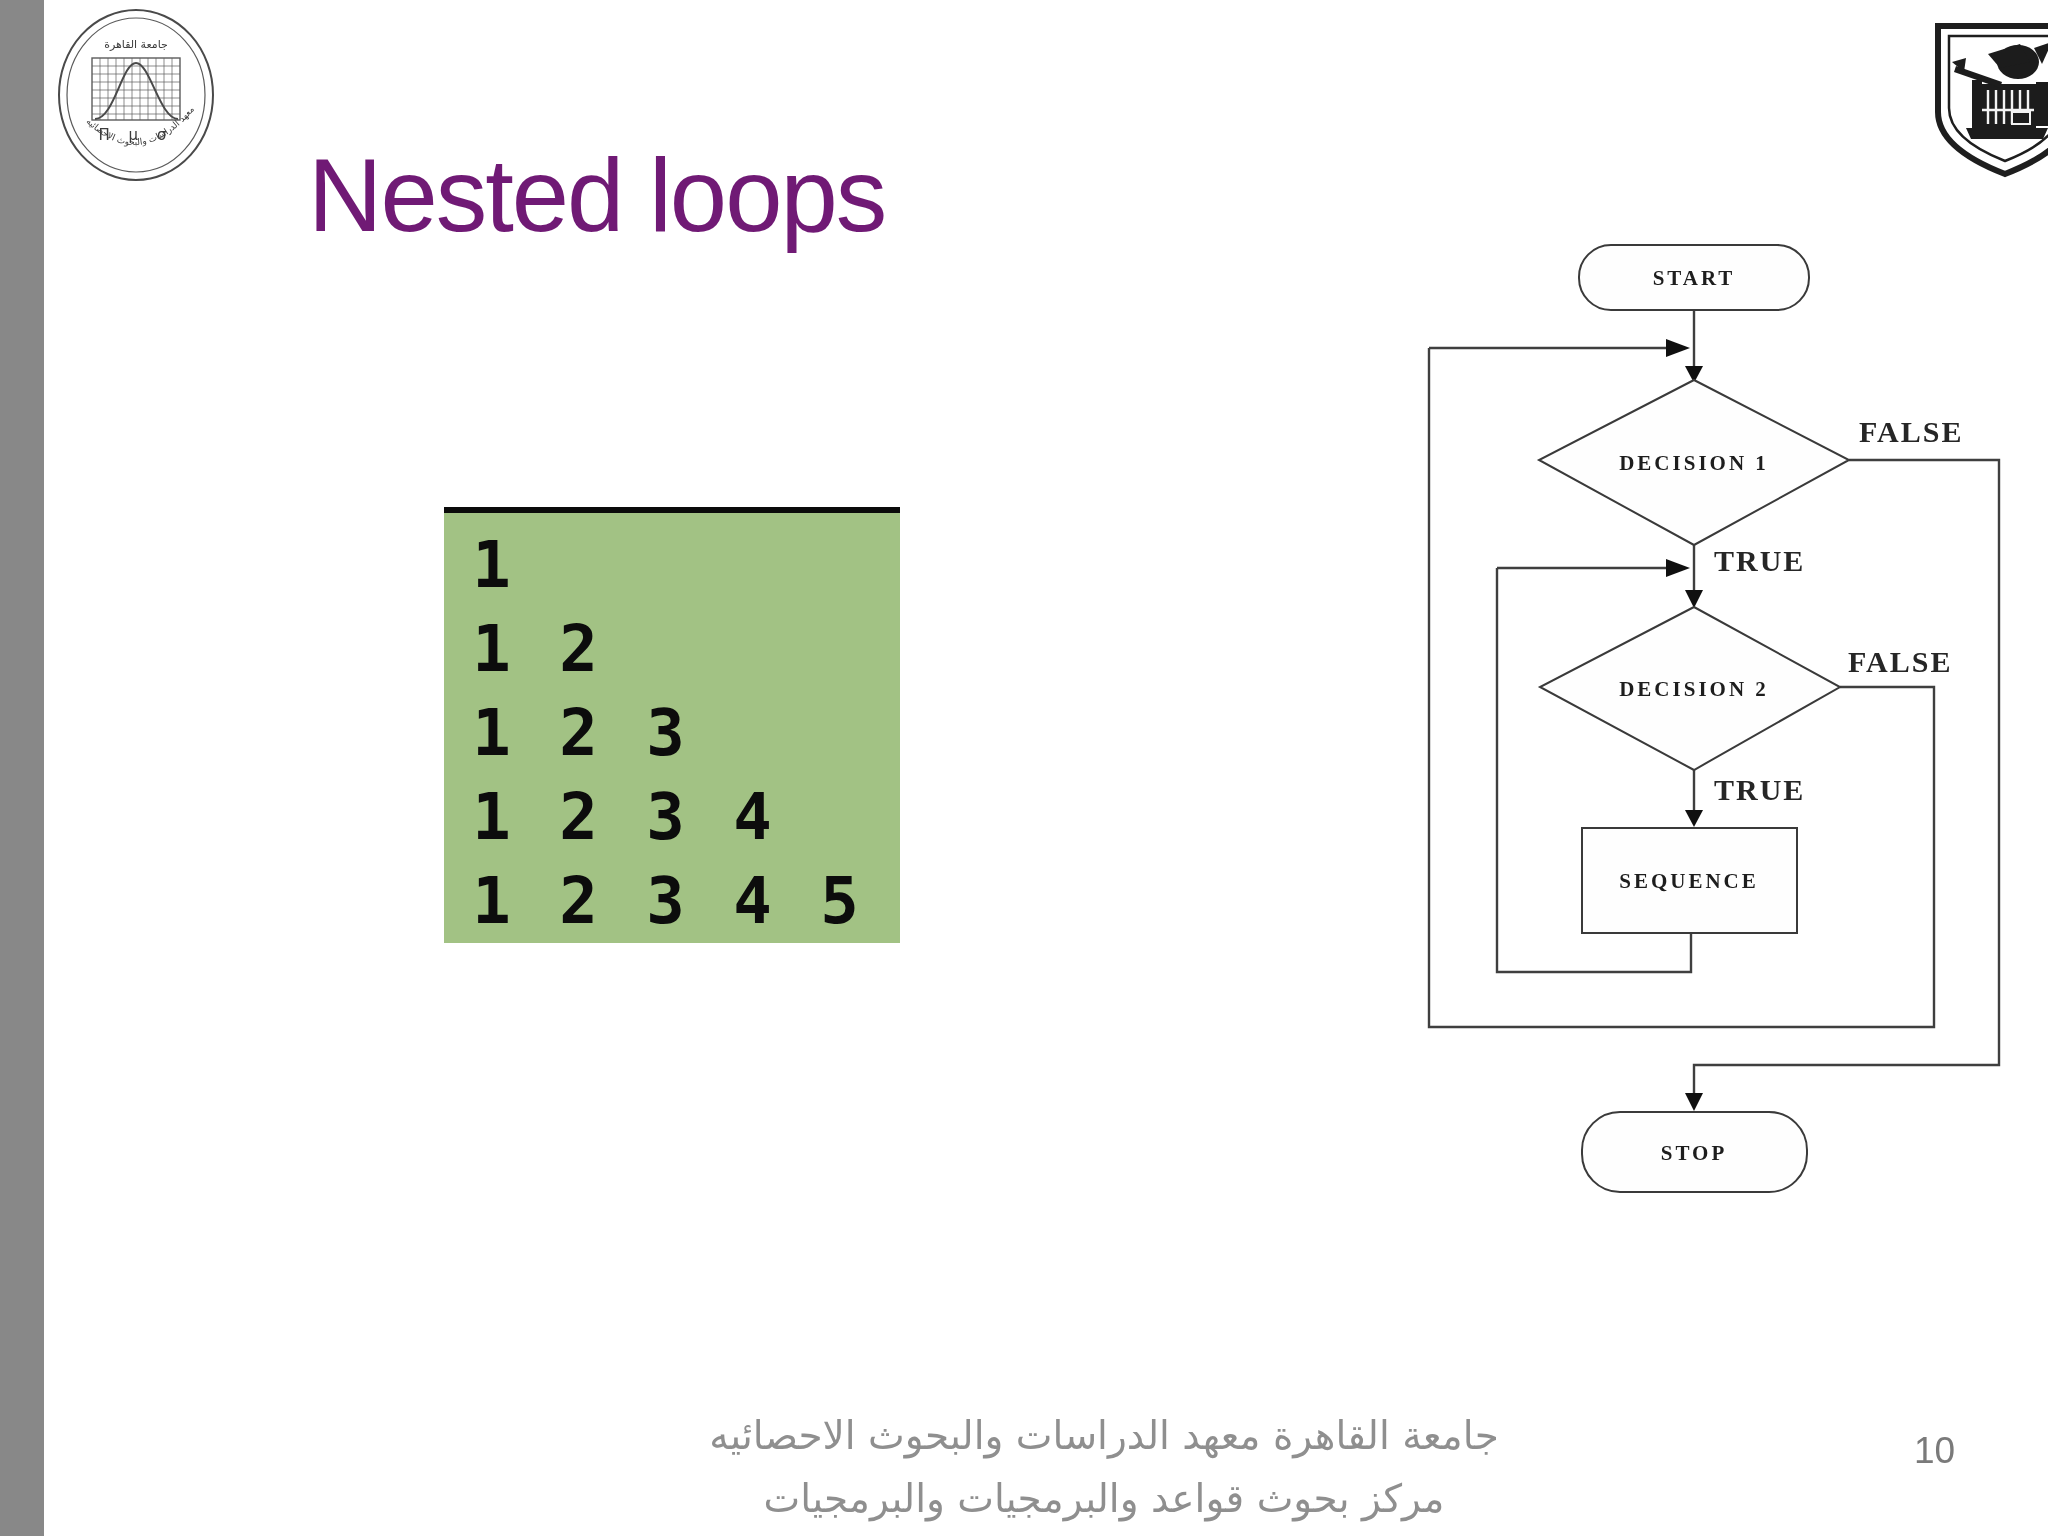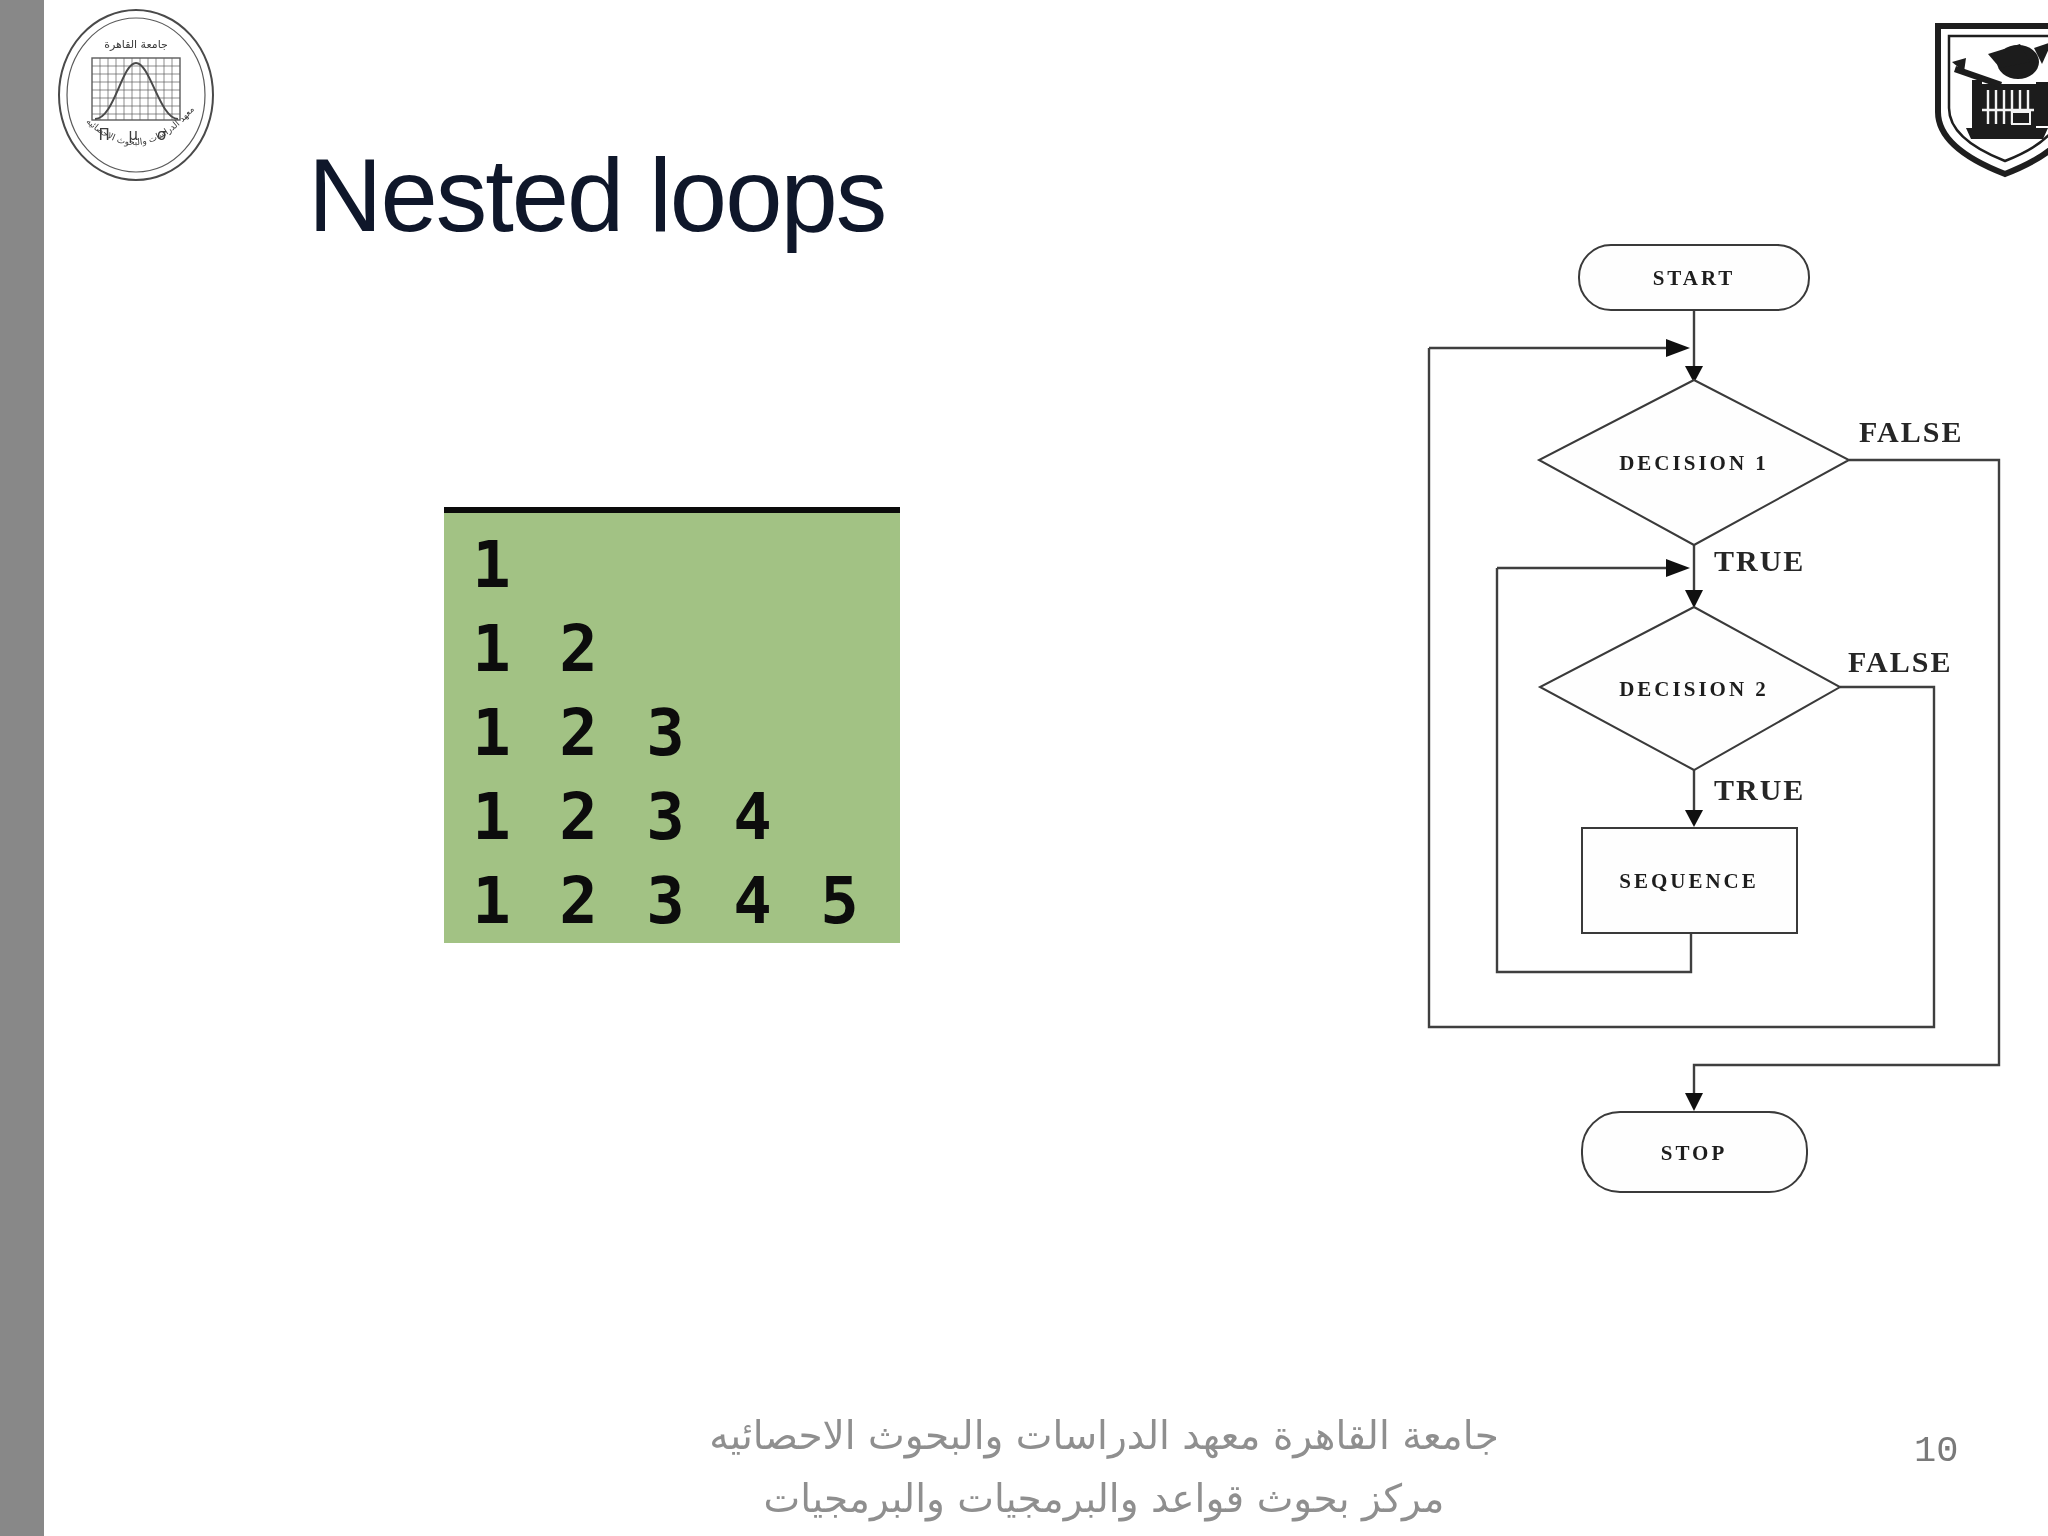--- a/index.html
+++ b/index.html
@@ -5,21 +5,21 @@
   html,body{margin:0;padding:0;background:#888;}
   .slide{
     position:relative;width:2048px;height:1536px;background:#ffffff;
     overflow:hidden;font-family:"Liberation Sans",sans-serif;margin-left:44px;
   }
   
   .uni-seal{position:absolute;left:10px;top:6px;width:164px;height:178px;}
   .crest{position:absolute;left:1886px;top:20px;width:150px;height:160px;}
   .title{
     position:absolute;left:264px;top:70px;width:900px;
-    font-size:103px;letter-spacing:-2px;color:#0f172a;font-weight:400;
+    font-size:103px;letter-spacing:-2px;color:#701a75;font-weight:400;
     font-family:"Liberation Sans",sans-serif;line-height:1.1;
   }
   
   .obox{
     position:absolute;left:400px;top:507px;width:456px;height:436px;
     background:#a2c284;border-top:6px solid #0b0b0b;box-sizing:border-box;
     padding-top:10px;padding-left:4px;
   }
   .obox-row{display:grid;grid-template-columns:repeat(5,87px);height:84px;align-items:center;}
   .obox-row span{
@@ -40,21 +40,21 @@
     letter-spacing:2px;fill:#262626;
   }
   
   .footer{
     position:absolute;left:600px;top:1404px;width:920px;text-align:center;
     direction:rtl;font-family:"DejaVu Sans",sans-serif;
     font-size:39px;line-height:1.62;color:#8f8f8f;
   }
   .page-number{
     position:absolute;left:1870px;top:1430px;font-size:37px;color:#7a7a7a;
-    font-family:Liberation Mono, monospace;
+    font-family:Liberation Sans, sans-serif;
   }
   .seal-small-text{font-family:"DejaVu Sans",sans-serif;fill:#3c3c3c;}
 </style>
 </head>
 <body>
 
 <div class="slide">
 
   <svg class="uni-seal" viewBox="0 0 164 178">
     <ellipse cx="82" cy="89" rx="77" ry="85" fill="none" stroke="#4a4a4a" stroke-width="2"></ellipse>

